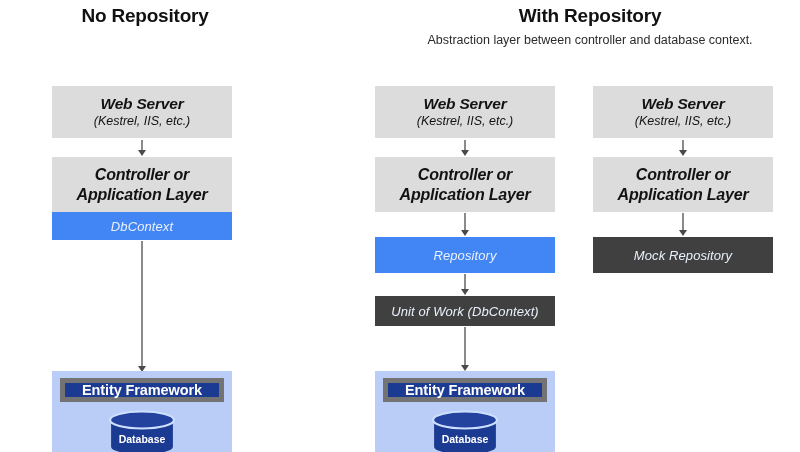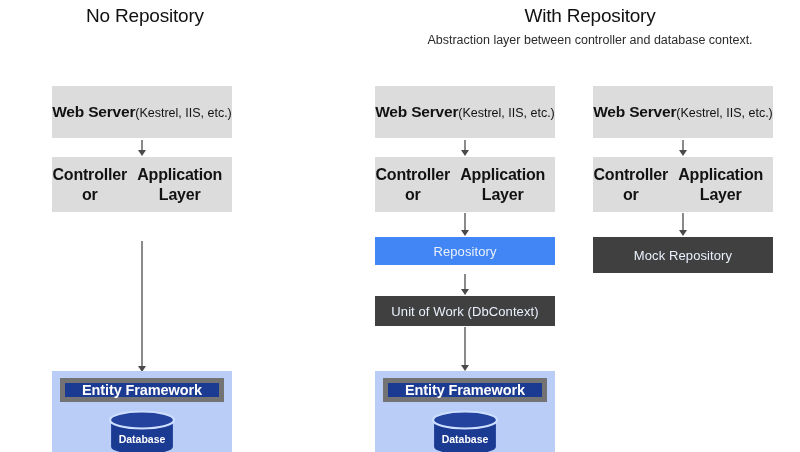--- a/index.html
+++ b/index.html
@@ -20,43 +20,44 @@
   }
 
   
   .col-header {
     position: absolute;
     text-align: center;
     color: #1a1a1a;
   }
   .col-title {
     font-size: 19px;
-    font-weight: normal;
+    font-weight: bold;
     letter-spacing: -0.2px;
     line-height: 1.1;
     margin: 0;
     color: #111111;
   }
   .col-sub {
     font-size: 12.5px;
     font-weight: normal;
     line-height: 1.35;
     margin: 5px 0 0 0;
     color: #2b2b2b;
   }
 
   
   .box {
     position: absolute;
     box-sizing: border-box;
     display: flex;
-    flex-direction: row;
+    flex-direction: column;
     align-items: center;
     justify-content: center;
     text-align: center;
+    font-style: italic;
   }
   .box-gray {
     background: #dcdcdc;
     color: #121212;
   }
   .box-gray .line1 {
     font-size: 15.5px;
     font-weight: bold;
     line-height: 1.15;
     letter-spacing: -0.2px;
@@ -162,20 +163,23 @@
   <div class="arrow" style="left:141px; top:140px; width:2px; height:16px;">
     <div class="arrow-line" style="height:11px;"></div>
     <div class="arrow-head" style="top:10px;"></div>
   </div>
 
   <div class="box box-gray two-line" style="left:52px; top:157px; width:180px; height:55px;">
     <div class="line1">Controller or</div>
     <div class="line1">Application Layer</div>
   </div>
 
+  <div class="box box-blue" style="left:52px; top:212px; width:180px; height:28px;">
+    <div>DbContext</div>
+  </div>
 
   <div class="arrow" style="left:141px; top:241px; width:2px; height:132px;">
     <div class="arrow-line" style="height:126px;"></div>
     <div class="arrow-head" style="top:125px;"></div>
   </div>
 
   <div class="panel-ef" style="left:52px; top:371px; width:180px; height:81px;">
     <div class="ef-bar" style="left:8px; top:7px; width:164px; height:24px;">
       <span>Entity Framework</span>
     </div>
@@ -202,21 +206,21 @@
   <div class="box box-gray two-line" style="left:375px; top:157px; width:180px; height:55px;">
     <div class="line1">Controller or</div>
     <div class="line1">Application Layer</div>
   </div>
 
   <div class="arrow" style="left:464px; top:213px; width:2px; height:24px;">
     <div class="arrow-line" style="height:18px;"></div>
     <div class="arrow-head" style="top:17px;"></div>
   </div>
 
-  <div class="box box-blue" style="left:375px; top:237px; width:180px; height:28px;">
+  <div class="box box-blue" style="left:375px; top:237px; width:180px; height:36px;">
     <div>Repository</div>
   </div>
 
   <div class="arrow" style="left:464px; top:274px; width:2px; height:22px;">
     <div class="arrow-line" style="height:16px;"></div>
     <div class="arrow-head" style="top:15px;"></div>
   </div>
 
   <div class="box box-blue lighter" style="left:375px; top:296px; width:180px; height:30px;">
     <div>Unit of Work (DbContext)</div>

